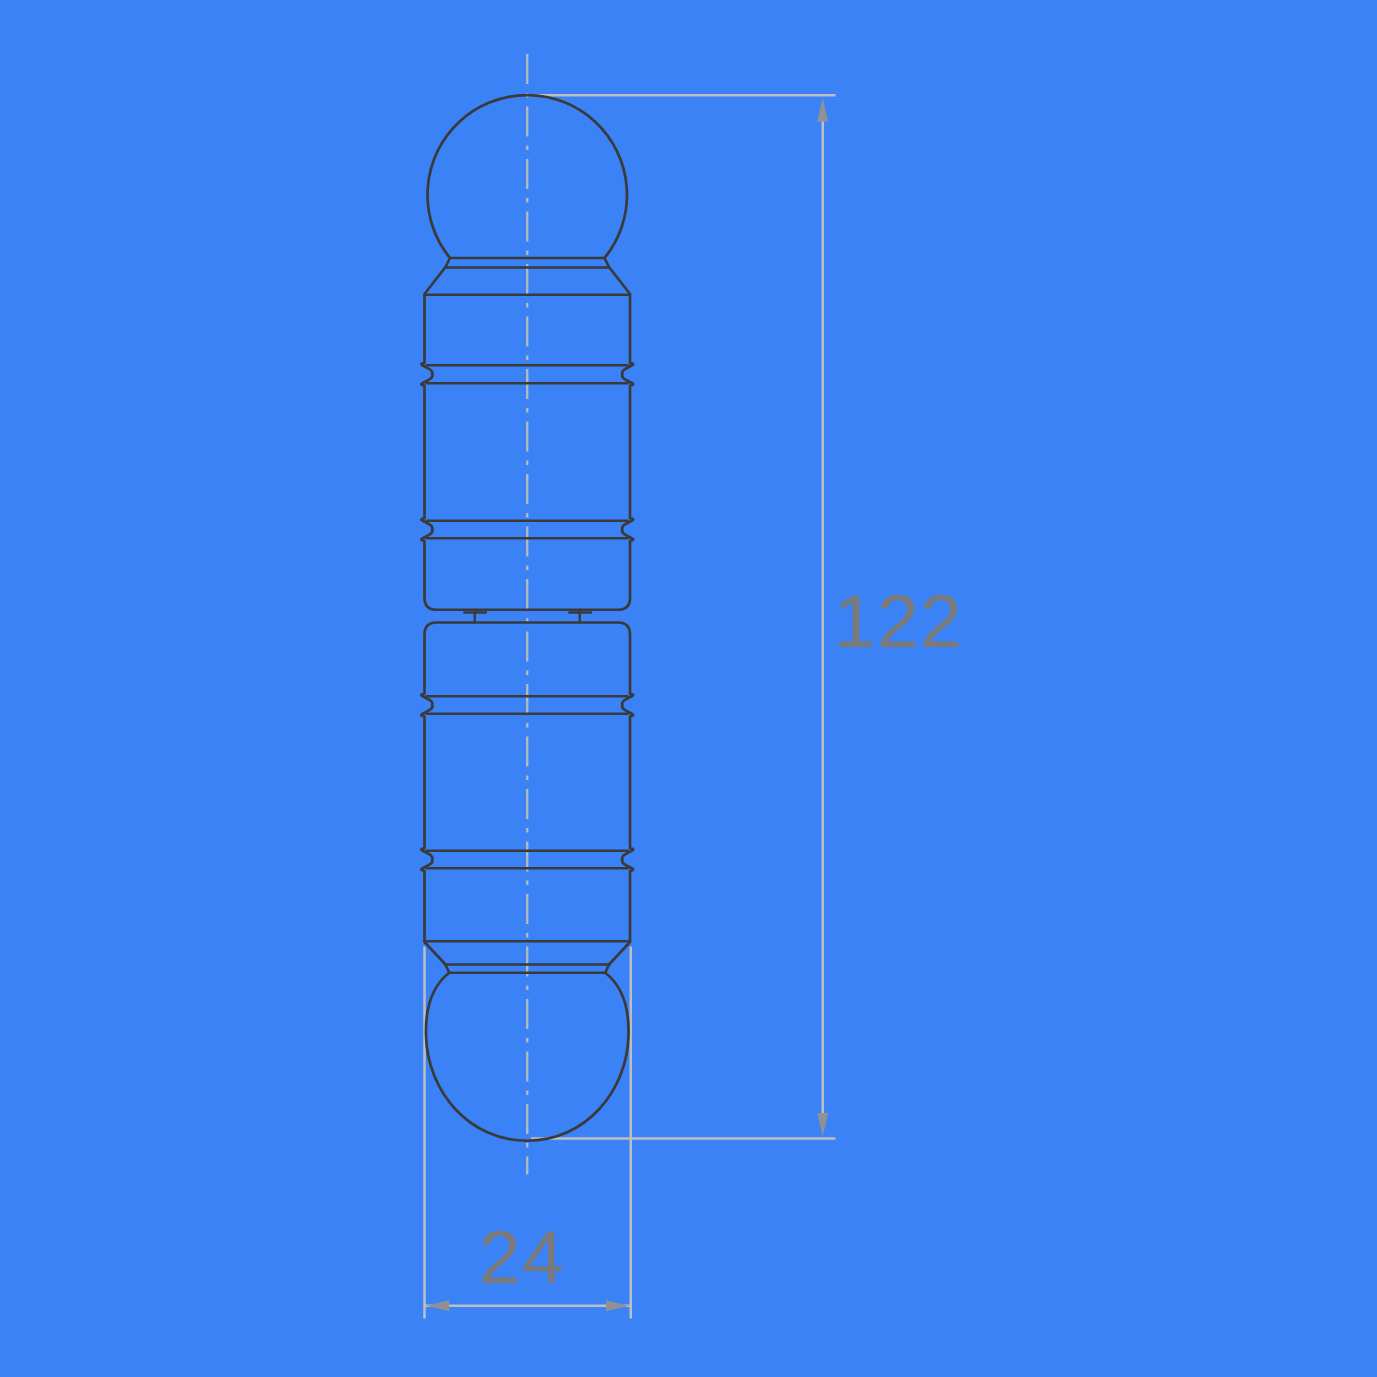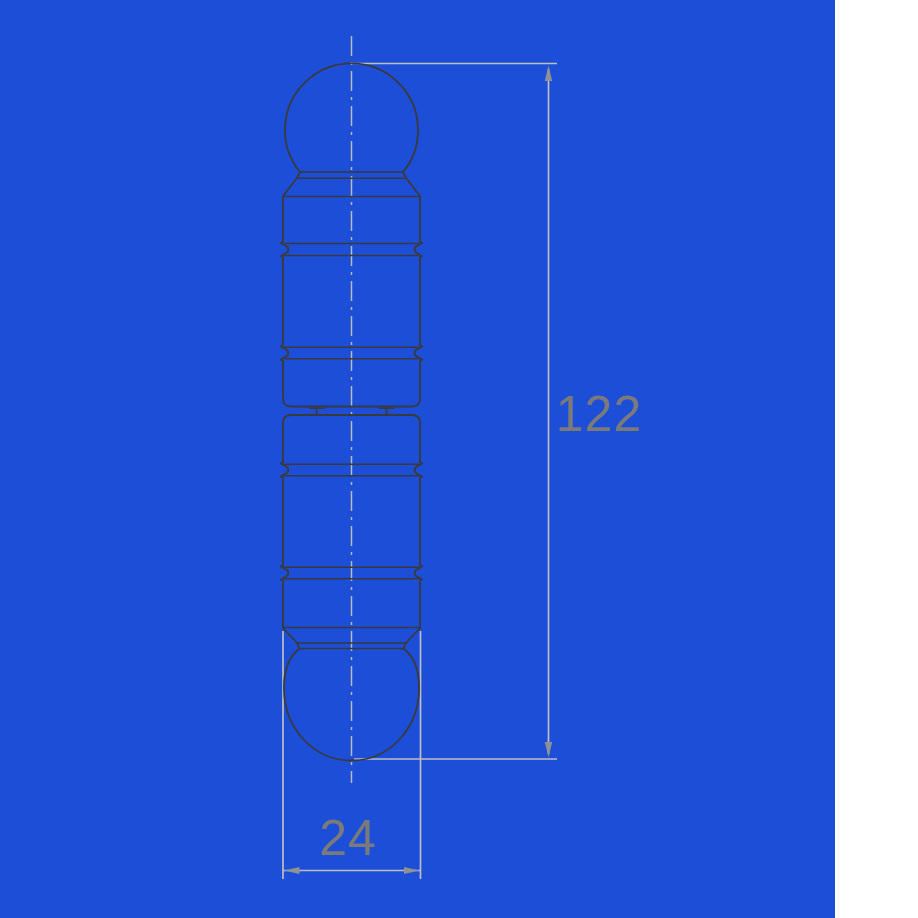--- a/index.html
+++ b/index.html
@@ -1,20 +1,20 @@
 <!DOCTYPE html>
 <html><head>
 <meta charset="utf-8">
 <style>
   html, body { margin: 0; padding: 0; background: #ffffff; }
   .canvas {
     position: relative;
-    width: 835px;
+    width: 918px;
     height: 918px;
-    background: #1d4ed8;
+    background: #3b82f6;
     overflow: hidden;
   }
   svg { display: block; }
   .part-stroke {
     stroke: #3a3a3a;
     stroke-width: 1.8;
     fill: none;
     stroke-linejoin: round;
     stroke-linecap: round;
   }

